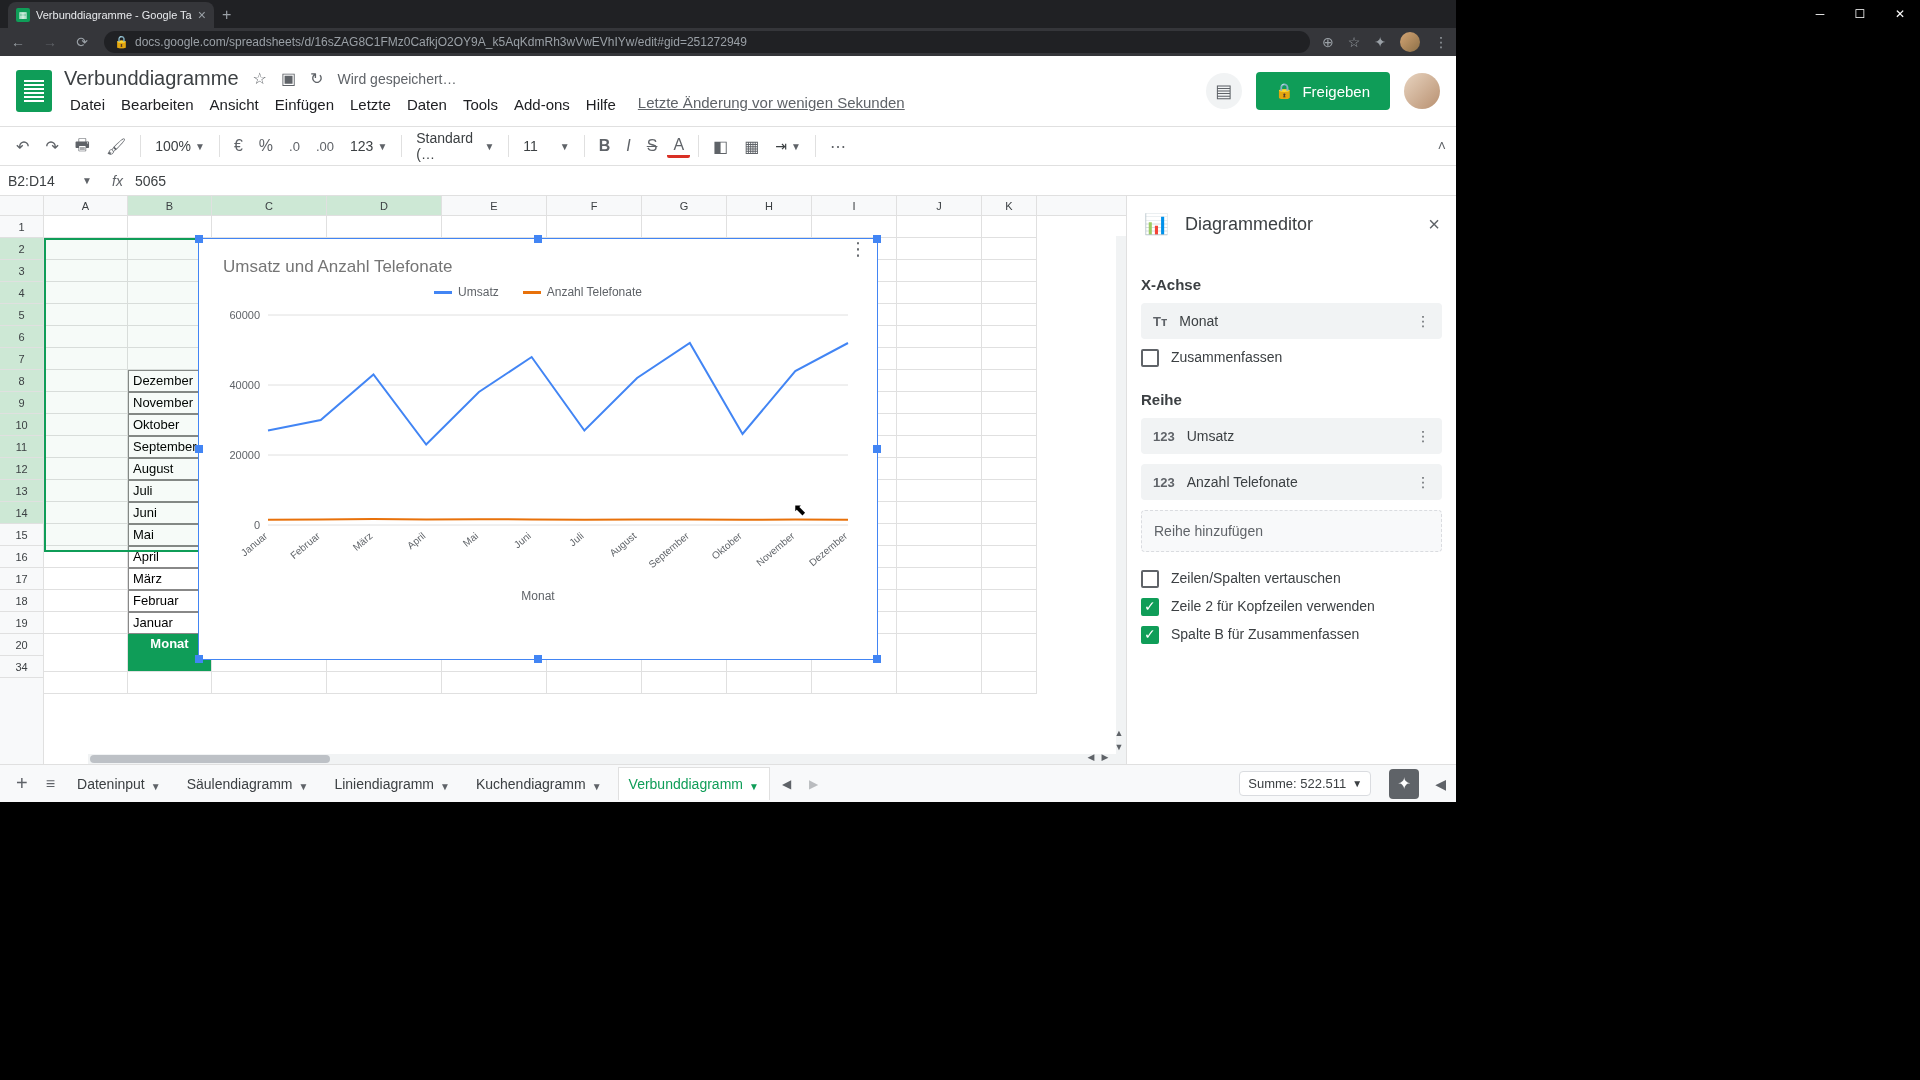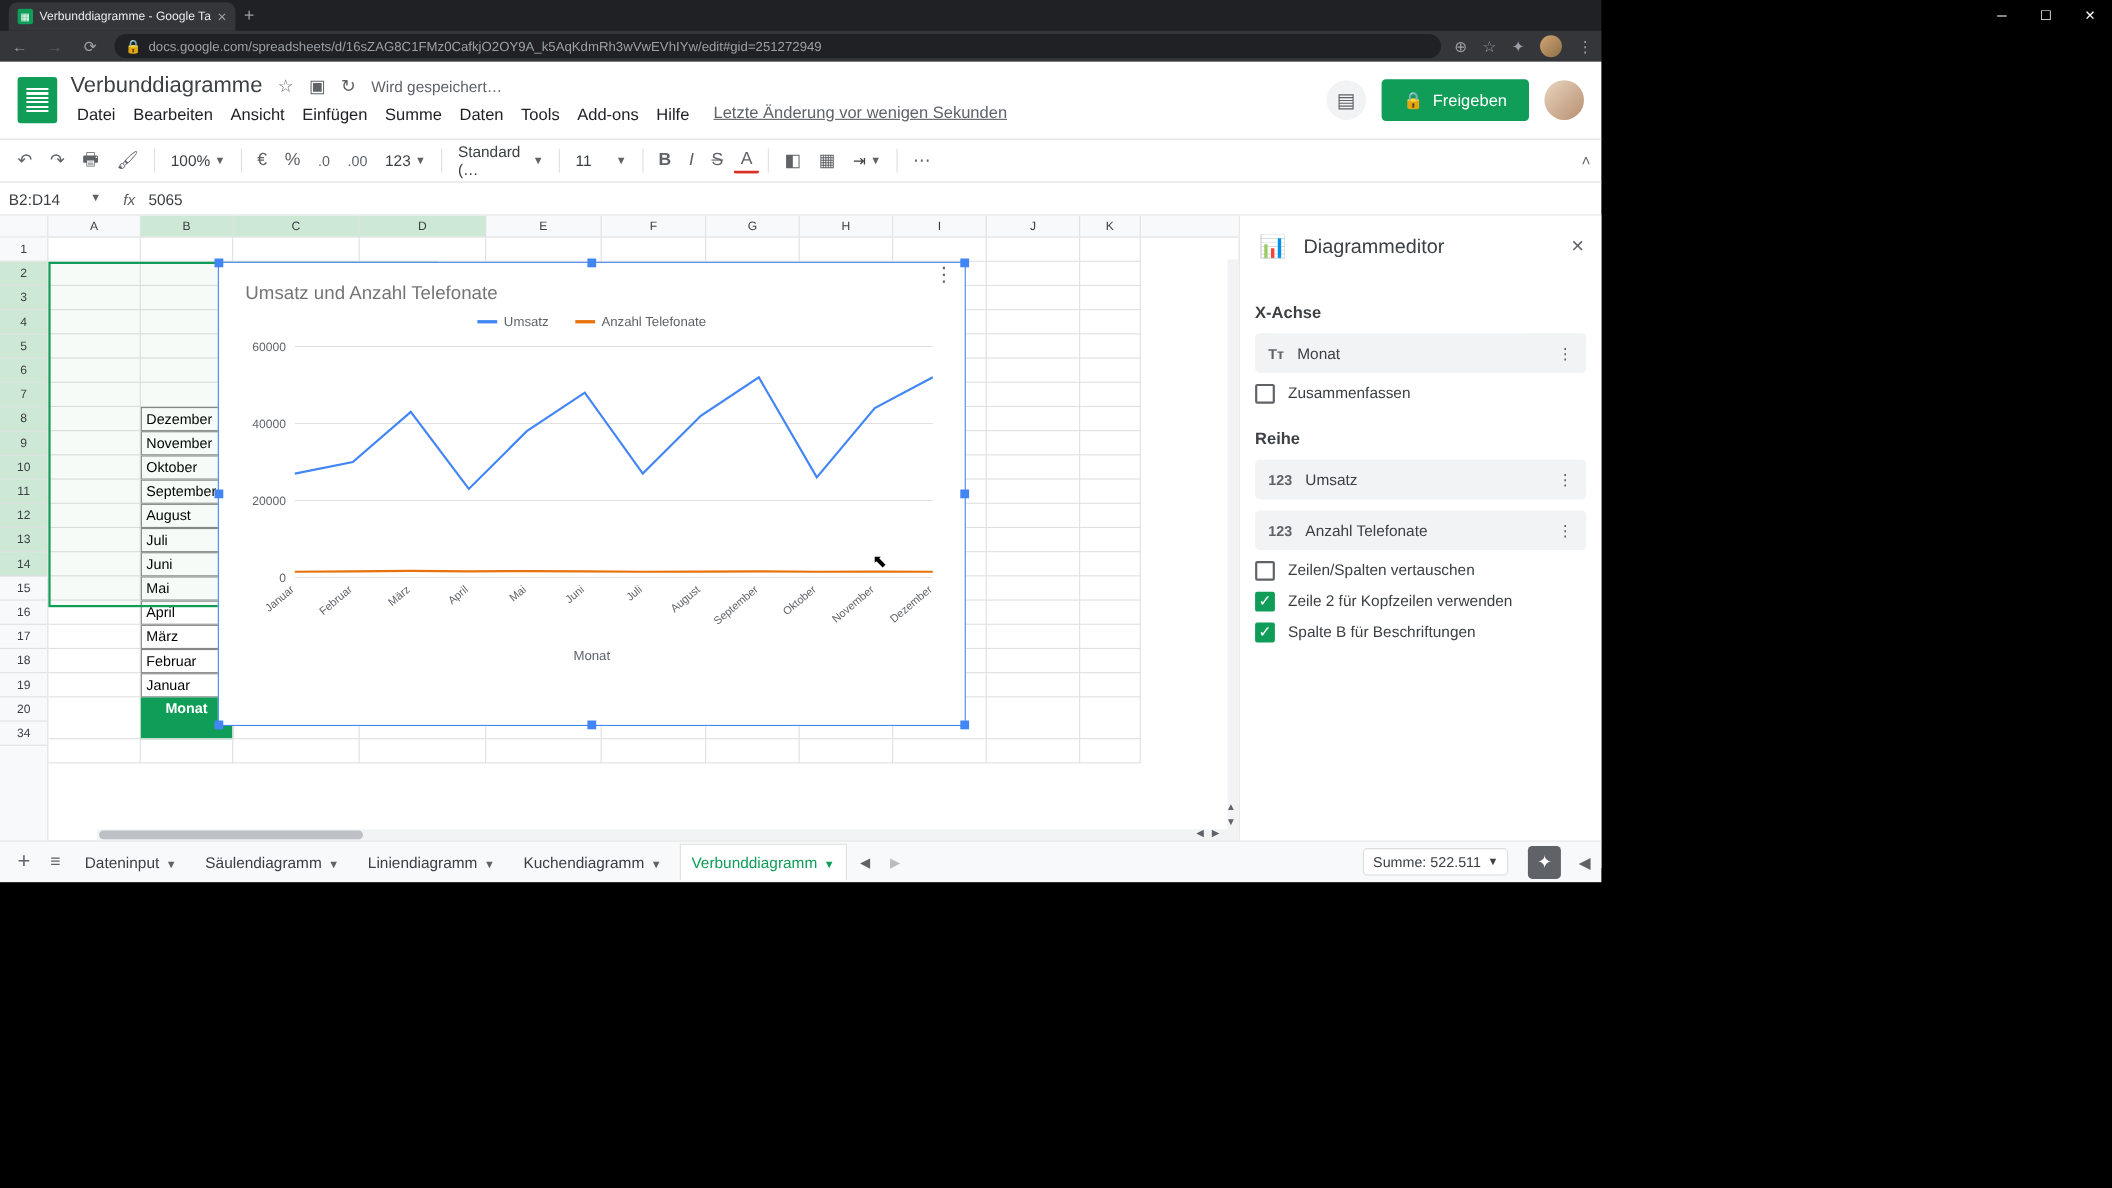--- a/index.html
+++ b/index.html
@@ -166,21 +166,21 @@
         <span class="title-icon">☆</span>
         <span class="title-icon">▣</span>
         <span class="title-icon">↻</span>
         <span style="font-size:14px;color:#5f6368">Wird gespeichert…</span>
       </div>
       <div class="menubar">
         <span class="menu-item">Datei</span>
         <span class="menu-item">Bearbeiten</span>
         <span class="menu-item">Ansicht</span>
         <span class="menu-item">Einfügen</span>
-        <span class="menu-item">Summe</span>
+        <span class="menu-item">Letzte</span>
         <span class="menu-item">Daten</span>
         <span class="menu-item">Tools</span>
         <span class="menu-item">Add-ons</span>
         <span class="menu-item">Hilfe</span>
         <span class="last-edit">Letzte Änderung vor wenigen Sekunden</span>
       </div>
     </div>
     <div class="header-right">
       <div class="comment-icon">▤</div>
       <div class="share-btn">
@@ -644,32 +644,33 @@
         <div class="chip">
           <span class="chip-icon">123</span>
           <span>Umsatz</span>
           <span class="chip-more">⋮</span>
         </div>
         <div class="chip">
           <span class="chip-icon">123</span>
           <span>Anzahl Telefonate</span>
           <span class="chip-more">⋮</span>
         </div>
+        <div class="add-series">Reihe hinzufügen</div>
 
         <div class="check-row">
           <div class="chk"></div>
           <span>Zeilen/Spalten vertauschen</span>
         </div>
         <div class="check-row">
           <div class="chk on"></div>
           <span>Zeile 2 für Kopfzeilen verwenden</span>
         </div>
         <div class="check-row">
           <div class="chk on"></div>
-          <span>Spalte B für Beschriftungen</span>
+          <span>Spalte B für Zusammenfassen</span>
         </div>
       </div>
     </div>
   </div>
 
   <div class="sheet-bar">
     <span class="sheet-add">+</span>
     <span class="sheet-menu">≡</span>
     <div class="sheet-tab">
         <span>Dateninput</span>

